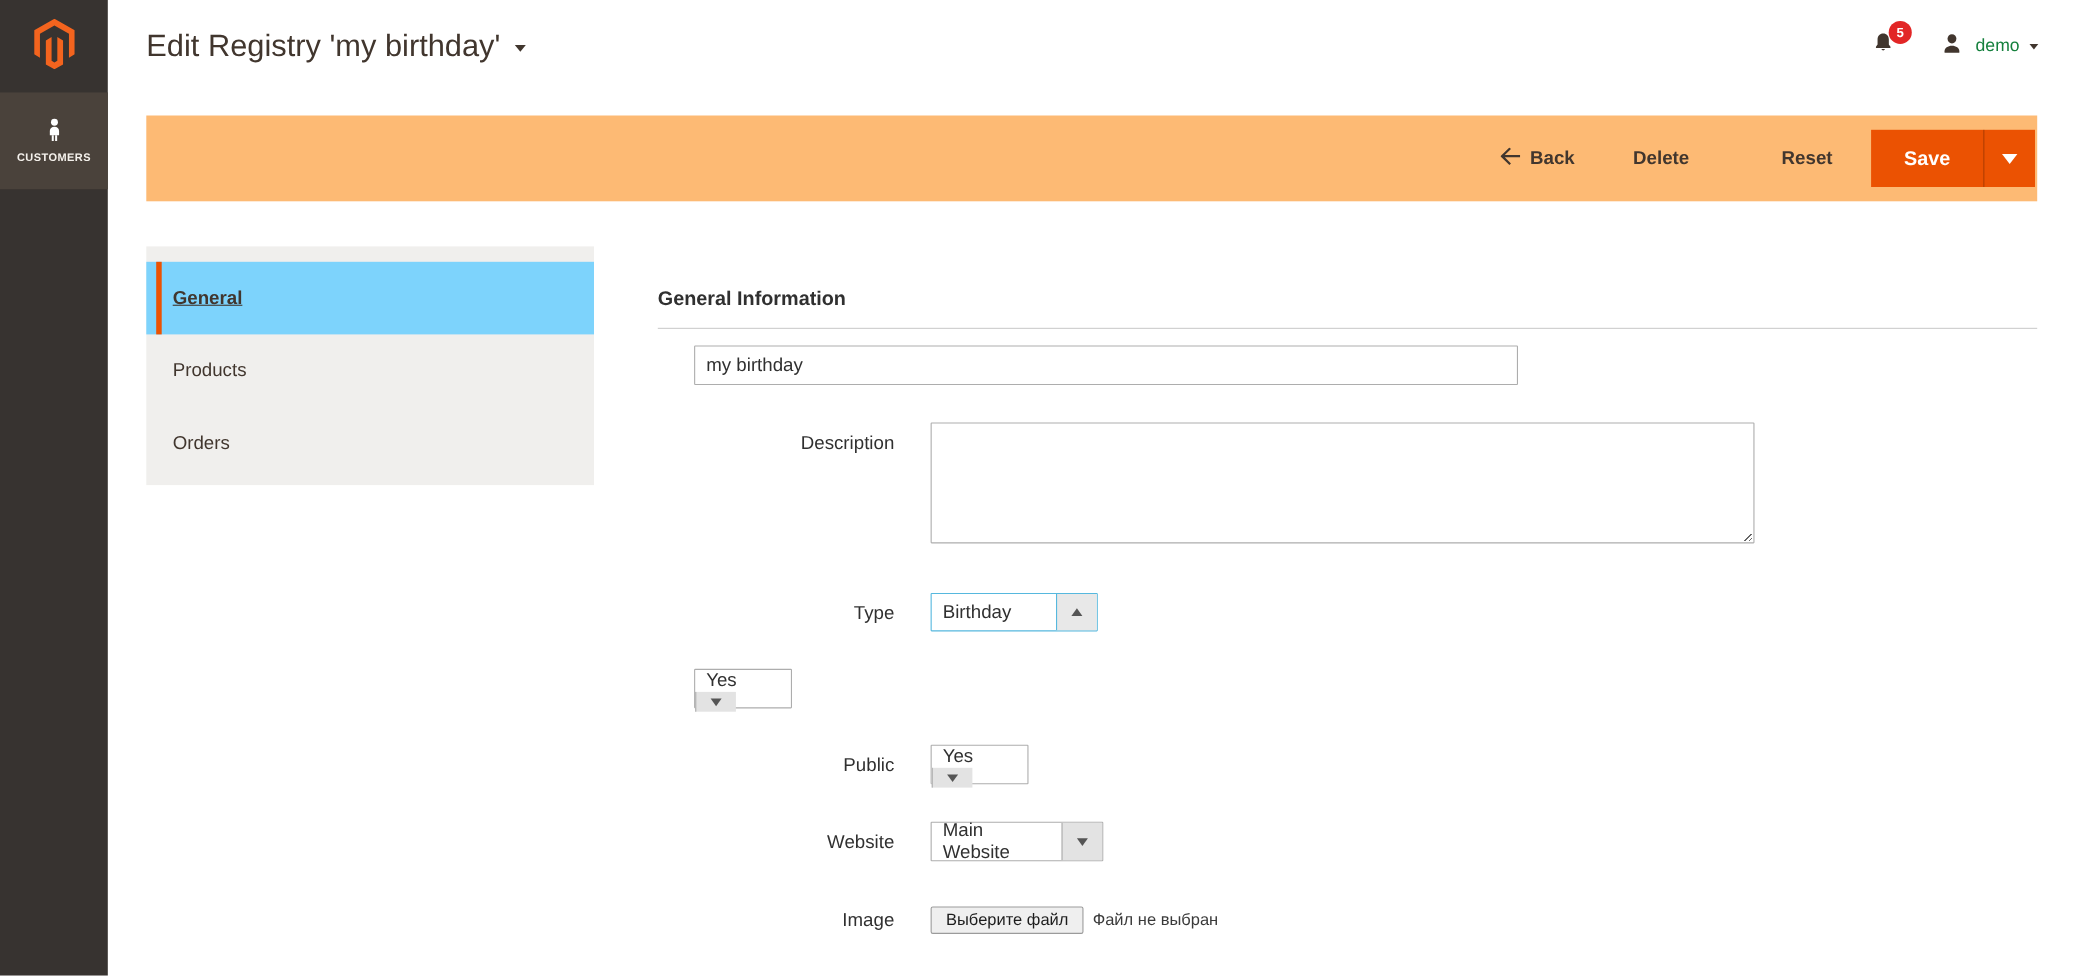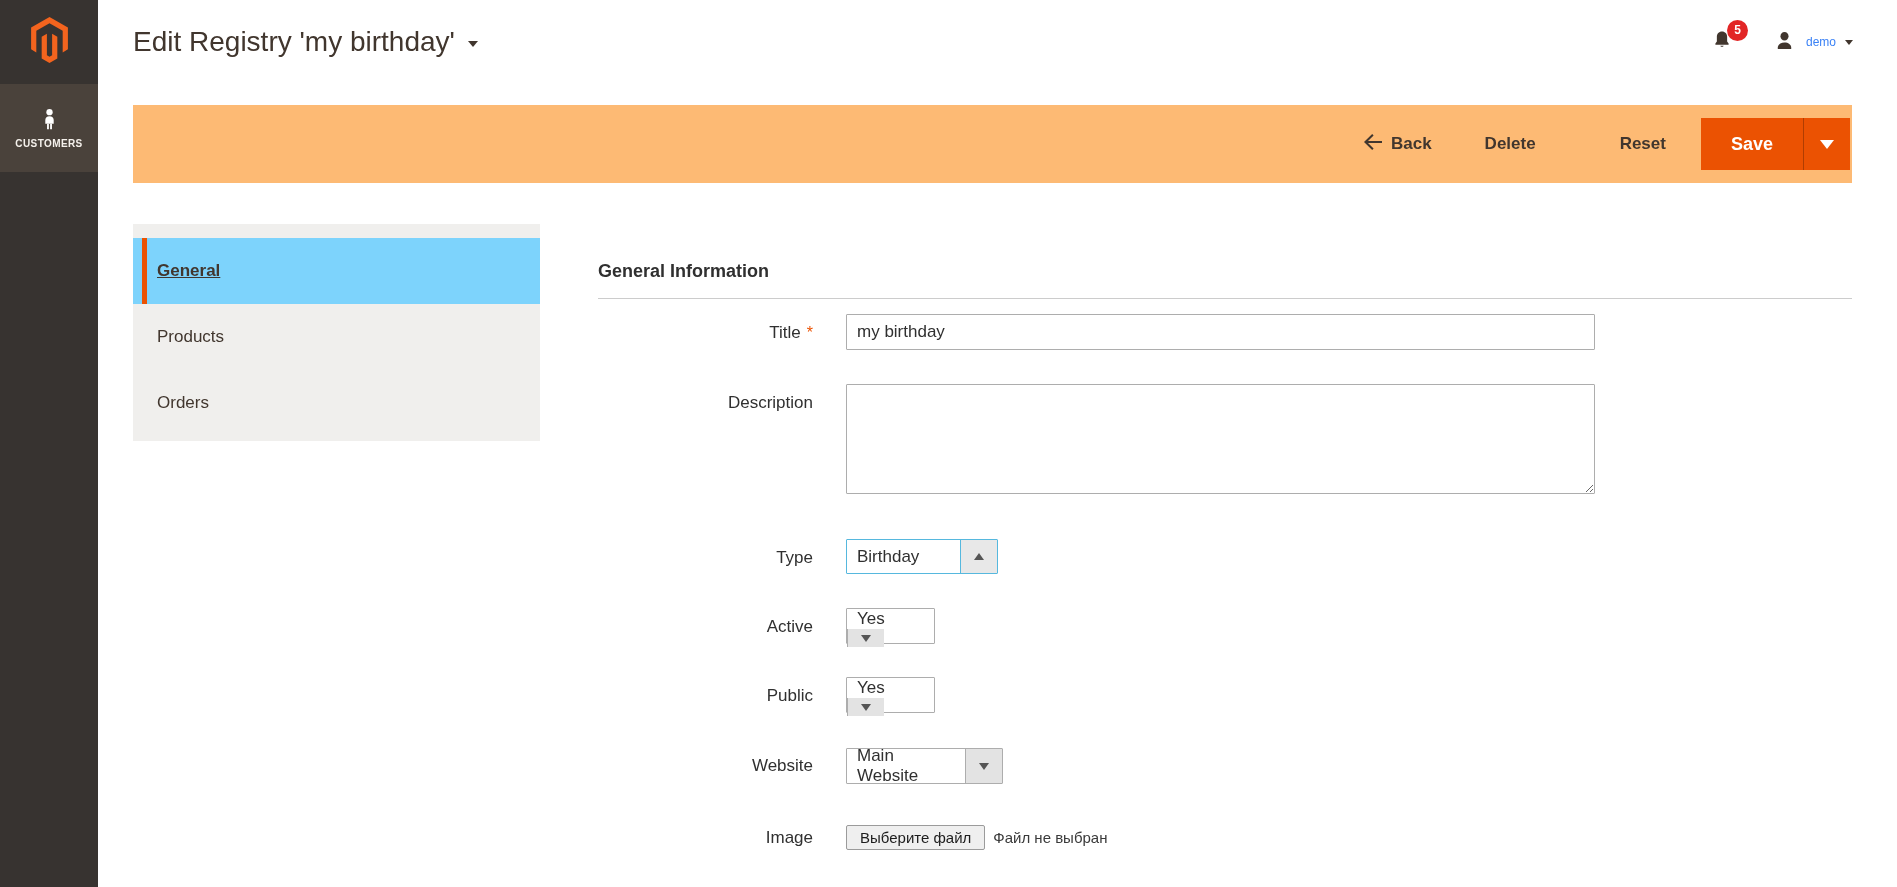--- a/index.html
+++ b/index.html
@@ -21,21 +21,21 @@
   .header { height:84px; display:flex; align-items:center; padding:0 44px 0 35px; flex:none; }
   .page-title { font-size:28px; color:#41362e; font-weight:400; }
   .title-caret { width:0; height:0; border:5px solid transparent; border-top:6px solid #41362e;
     margin:8px 0 0 13px; cursor:pointer; }
   .header-right { margin-left:auto; display:flex; align-items:center; }
   .notif-wrap { position:relative; cursor:pointer; margin-right:40px; }
   .notif-badge { position:absolute; top:-9px; right:-15px; min-width:21px; height:21px;
     border-radius:50%; background:#e22626; color:#fff; font-size:12px; font-weight:700;
     display:flex; align-items:center; justify-content:center; }
   .user-wrap { display:flex; align-items:center; cursor:pointer; }
-  .user-name { font-size:12px; color:#3b82f6; margin-left:10px; }
+  .user-name { font-size:16px; color:#15803d; margin-left:10px; }
   .user-caret { width:0; height:0; border:4px solid transparent; border-top:5px solid #41362e; margin:5px 0 0 9px; }
 
   
   .toolbar { margin:21px 45px 0 35px; height:78px; background:#fdba74; flex:none;
     display:flex; align-items:center; justify-content:flex-end; padding-right:2px; }
   .tb-text-btn { font-size:17px; font-weight:600; color:#41362e; background:none; border:none;
     cursor:pointer; display:flex; align-items:center; font-family:inherit; }
   .tb-back { gap:9px; }
   .tb-delete { margin-left:53px; }
   .tb-reset { margin-left:60px;padding-left:24px; }
@@ -169,23 +169,20 @@
     <div class="tabs">
       <div class="tab active">General</div>
       <div class="tab">Products</div>
       <div class="tab">Orders</div>
     </div>
 
     <div class="form-area">
       <div class="section-title">General Information</div>
 
       <div class="row">
-        <div class="f-label">
-          <span>Title</span><span class="req">*</span>
-        </div>
         <div class="f-control">
           <input class="txt-input" type="text" value="my birthday" style="">
         </div>
       </div>
 
       <div class="row row-desc">
         <div class="f-label">Description</div>
         <div class="f-control">
           <textarea class="txt-area" style=""></textarea>
         </div>
@@ -197,21 +194,20 @@
           <div class="select sel-type focused">
             <span class="sel-text">Birthday</span>
             <span class="sel-btn">
               <span class="tri-up"></span>
             </span>
           </div>
         </div>
       </div>
 
       <div class="row row-active">
-        <div class="f-label">Active</div>
         <div class="f-control">
           <div class="select sel-yesno">
             <span class="sel-text">Yes</span>
             <span class="sel-btn">
               <span class="tri-down"></span>
             </span>
           </div>
         </div>
       </div>
 

